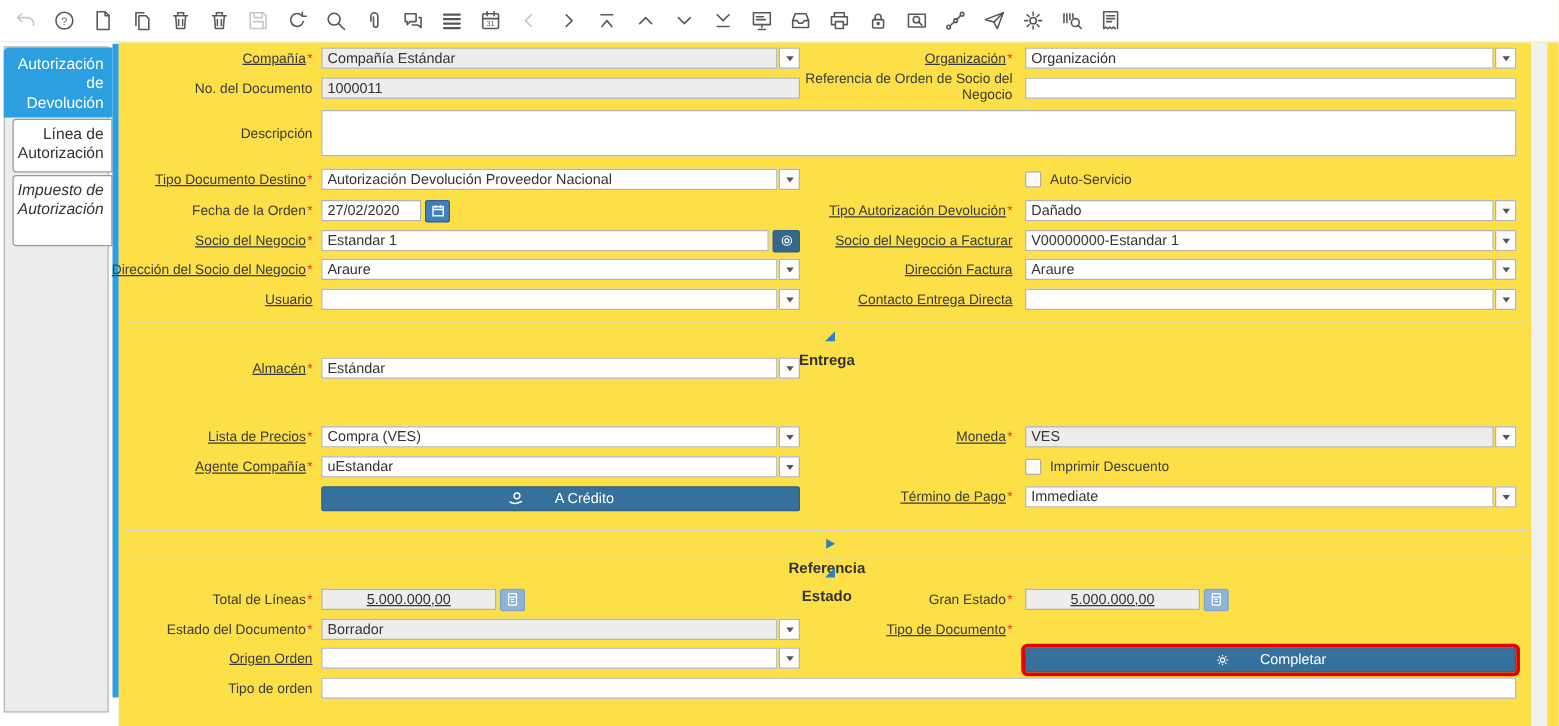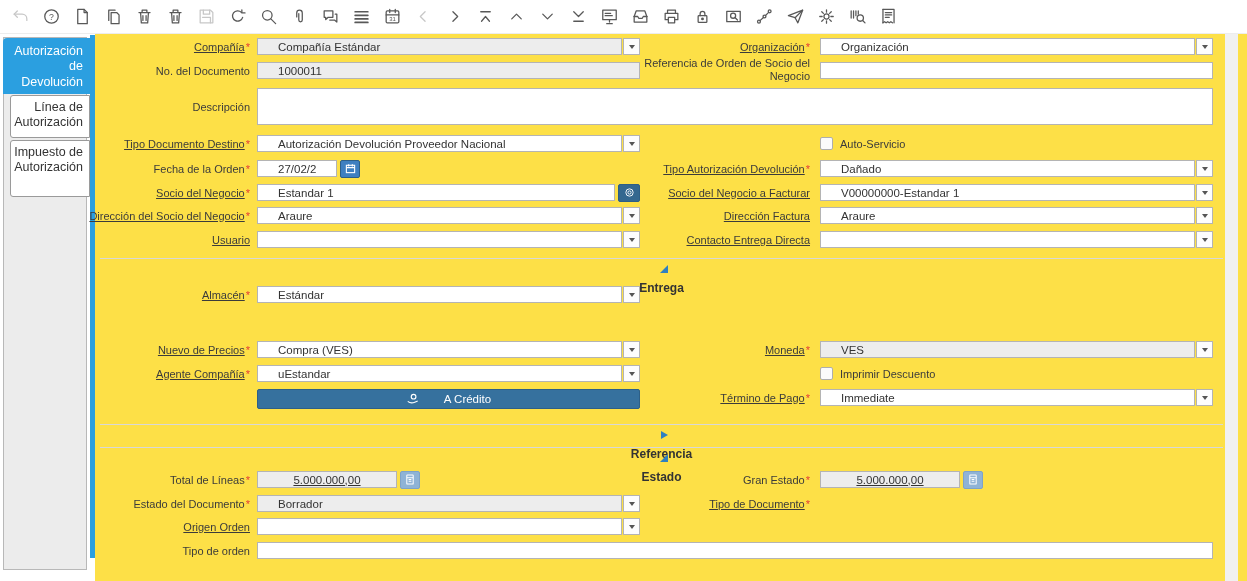--- a/index.html
+++ b/index.html
@@ -23,40 +23,40 @@
   .sidebar { width:95px; flex:none; position:relative; }
   .side-panel { position:absolute; left:3px; top:3px; width:84px; height:533px;
                 background:#ececec; border:1px solid #b8b8b8; }
   .side-blue { position:absolute; left:90px; top:1px; width:5px; height:523px; background:#2b9fe0; }
   .tab { position:absolute; text-align:right; line-height:1.22; font-size:12.5px; cursor:pointer; }
   .tab-active { left:3px; width:87px; top:4px; height:56px; background:#2b9fe0; color:#fff;
                 padding:6px 7px 6px 4px; border-radius:4px 0 0 0; }
   .tab-plain { left:10px; width:80px; background:#fff; border:1px solid #9a9a9a; border-radius:3px 0 0 3px;
                color:#333; padding:4px 6px 4px 3px; }
   .tab2 { top:61px; height:43px; }
-  .tab3 { top:106px; height:57px; }
+  .tab3 { top:106px; height:57px; font-style:italic; }
 
   .content { flex:1; position:relative; background:#fde047; }
   .vscroll { position:absolute; right:9px; top:0; width:13px; height:547px; background:#f1f1f1; }
 
   
   .row { position:absolute; left:0; right:0; height:18px; }
   .c-lbl1 { position:absolute; left:0;   width:155px; display:flex; justify-content:flex-end; align-items:center; height:17px; }
   .c-fld1 { position:absolute; left:162px; width:383px; height:17px; }
   .c-lbl2 { position:absolute; left:543px; width:172px; display:flex; justify-content:flex-end; align-items:center; height:17px; }
   .c-fld2 { position:absolute; left:725px; width:393px; height:17px; }
   .lbl { font-size:11px; color:#3b3b3b; white-space:nowrap; }
   .lnk { text-decoration:underline; }
   .req { color:#e53935; margin-left:1px; font-size:11px; }
   .wrap2 { white-space:normal; text-align:right; line-height:1.15; position:relative; top:-1px; }
 
   
   .txt, .combo input, textarea.ta {
     font-family:"Liberation Sans",sans-serif; font-size:11.5px; color:#333;
-    border:1px solid #b4b4b4; background:#fff; padding:0 20px; height:17px; width:100%;
+    border:1px solid #b4b4b4; background:#fff; padding:0 4px; height:17px; width:100%;
   }
   .ro { background:#ededed !important; }
   .num { text-align:center;text-decoration:underline; }
   textarea.ta { height:37px; resize:none; padding:2px 4px; }
   .combo { display:flex; height:17px; }
   .combo input { flex:1; min-width:0; }
   .cbtn { width:17px; height:17px; flex:none; margin-left:1px; border:1px solid #b4b4b4; background:#fdfdfd;
           display:flex; align-items:center; justify-content:center; cursor:pointer; }
   .caret { width:0; height:0; border-left:3.5px solid transparent; border-right:3.5px solid transparent;
            border-top:4.5px solid #555; }
@@ -454,21 +454,21 @@
             <input value="Estándar" style="">
             <span class="cbtn">
               <span class="caret"></span>
             </span>
           </div>
         </div>
     </div>
 
     <div class="row" style="top:307px">
       <div class="c-lbl1">
-          <span class="lbl lnk">Nuevo de Precios</span>
+          <span class="lbl lnk">Lista de Precios</span>
           <span class="req">*</span>
         </div>
       <div class="c-fld1">
           <div class="combo">
             <input value="Compra (VES)" style="">
             <span class="cbtn">
               <span class="caret"></span>
             </span>
           </div>
         </div>
@@ -587,20 +587,29 @@
           <span class="lbl lnk">Origen Orden</span>
         </div>
       <div class="c-fld1">
           <div class="combo">
             <input value="" style="">
             <span class="cbtn">
               <span class="caret"></span>
             </span>
           </div>
         </div>
+      <div class="c-fld2" style="height:20px">
+        <button class="btn-blue hl-red">
+          <svg width="12" height="12" viewBox="0 0 24 24" style="stroke:#fff;fill:none;stroke-width:2">
+              <circle cx="12" cy="12" r="3.5"></circle>
+              <path d="M12 3.5v2.5M12 18v2.5M3.5 12H6M18 12h2.5M6 6l1.8 1.8M16.2 16.2L18 18M18 6l-1.8 1.8M7.8 16.2L6 18"></path>
+            </svg>
+          <span>Completar</span>
+        </button>
+      </div>
     </div>
     <div class="row" style="top:508px">
       <div class="c-lbl1">
           <span class="lbl">Tipo de orden</span>
         </div>
       <input class="txt" style="position: absolute; left: 162px; width: 956px;" value="">
     </div>
   </div>
 </div>
 

